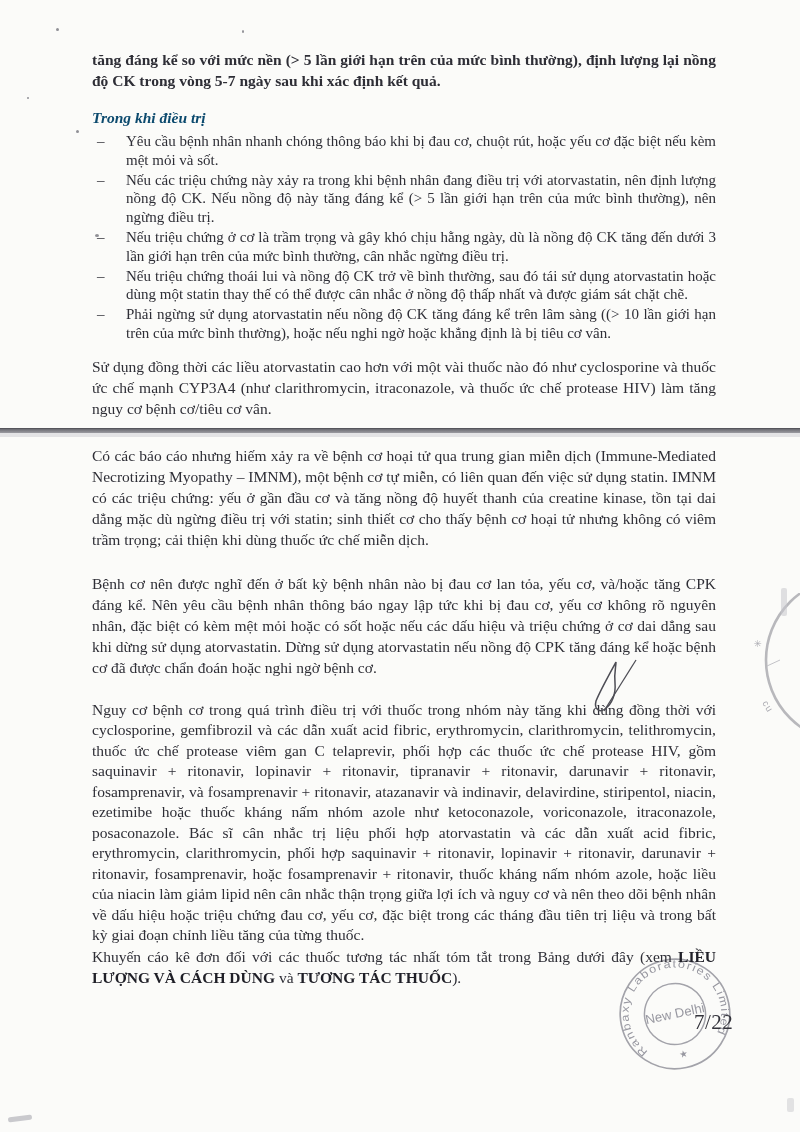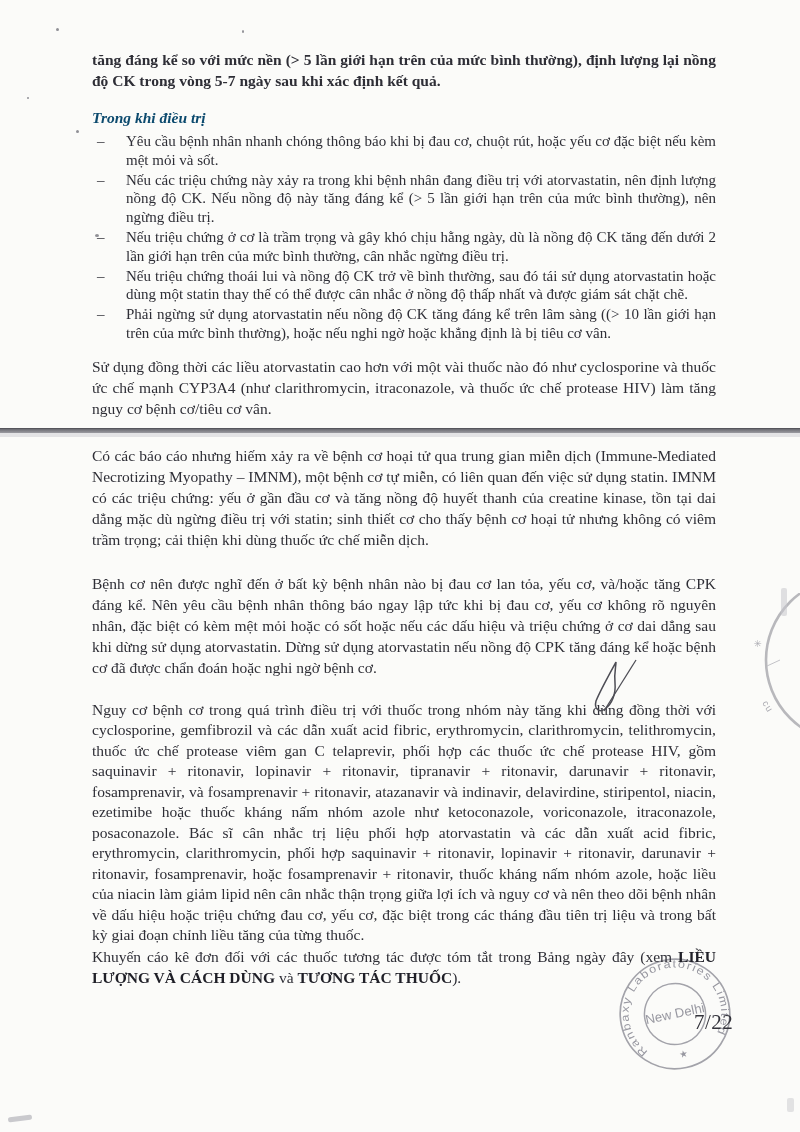--- a/index.html
+++ b/index.html
@@ -88,21 +88,21 @@
     <li class="bullet">
       <span class="marker">–</span>
       <span class="btext">Yêu cầu bệnh nhân nhanh chóng thông báo khi bị đau cơ, chuột rút, hoặc yếu cơ đặc biệt nếu kèm mệt mỏi và sốt.</span>
     </li>
     <li class="bullet">
       <span class="marker">–</span>
       <span class="btext">Nếu các triệu chứng này xảy ra trong khi bệnh nhân đang điều trị với atorvastatin, nên định lượng nồng độ CK. Nếu nồng độ này tăng đáng kể (&gt; 5 lần giới hạn trên của mức bình thường), nên ngừng điều trị.</span>
     </li>
     <li class="bullet">
       <span class="marker">–</span>
-      <span class="btext">Nếu triệu chứng ở cơ là trầm trọng và gây khó chịu hằng ngày, dù là nồng độ CK tăng đến dưới 2 lần giới hạn trên của mức bình thường, cân nhắc ngừng điều trị.</span>
+      <span class="btext">Nếu triệu chứng ở cơ là trầm trọng và gây khó chịu hằng ngày, dù là nồng độ CK tăng đến dưới 3 lần giới hạn trên của mức bình thường, cân nhắc ngừng điều trị.</span>
     </li>
     <li class="bullet">
       <span class="marker">–</span>
       <span class="btext">Nếu triệu chứng thoái lui và nồng độ CK trở về bình thường, sau đó tái sử dụng atorvastatin hoặc dùng một statin thay thế có thể được cân nhắc ở nồng độ thấp nhất và được giám sát chặt chẽ.</span>
     </li>
     <li class="bullet">
       <span class="marker">–</span>
       <span class="btext">Phải ngừng sử dụng atorvastatin nếu nồng độ CK tăng đáng kể trên lâm sàng ((&gt; 10 lần giới hạn trên của mức bình thường), hoặc nếu nghi ngờ hoặc khẳng định là bị tiêu cơ vân.</span>
     </li>
   </ul>
@@ -110,21 +110,21 @@
   <p class="para">Sử dụng đồng thời các liều atorvastatin cao hơn với một vài thuốc nào đó như cyclosporine và thuốc ức chế mạnh CYP3A4 (như clarithromycin, itraconazole, và thuốc ức chế protease HIV) làm tăng nguy cơ bệnh cơ/tiêu cơ vân.</p>
 
   <div class="divider"></div>
 
   <p class="para para-imnm">Có các báo cáo nhưng hiếm xảy ra về bệnh cơ hoại tử qua trung gian miễn dịch (Immune-Mediated Necrotizing Myopathy – IMNM), một bệnh cơ tự miễn, có liên quan đến việc sử dụng statin. IMNM có các triệu chứng: yếu ở gần đầu cơ và tăng nồng độ huyết thanh của creatine kinase, tồn tại dai dẳng mặc dù ngừng điều trị với statin; sinh thiết cơ cho thấy bệnh cơ hoại tử nhưng không có viêm trầm trọng; cải thiện khi dùng thuốc ức chế miễn dịch.</p>
 
   <p class="para para-myopathy">Bệnh cơ nên được nghĩ đến ở bất kỳ bệnh nhân nào bị đau cơ lan tỏa, yếu cơ, và/hoặc tăng CPK đáng kể. Nên yêu cầu bệnh nhân thông báo ngay lập tức khi bị đau cơ, yếu cơ không rõ nguyên nhân, đặc biệt có kèm mệt mỏi hoặc có sốt hoặc nếu các dấu hiệu và triệu chứng ở cơ dai dẳng sau khi dừng sử dụng atorvastatin. Dừng sử dụng atorvastatin nếu nồng độ CPK tăng đáng kể hoặc bệnh cơ đã được chẩn đoán hoặc nghi ngờ bệnh cơ.</p>
 
   <p class="para para-risk">Nguy cơ bệnh cơ trong quá trình điều trị với thuốc trong nhóm này tăng khi dùng đồng thời với cyclosporine, gemfibrozil và các dẫn xuất acid fibric, erythromycin, clarithromycin, telithromycin, thuốc ức chế protease viêm gan C telaprevir, phối hợp các thuốc ức chế protease HIV, gồm saquinavir + ritonavir, lopinavir + ritonavir, tipranavir + ritonavir, darunavir + ritonavir, fosamprenavir, và fosamprenavir + ritonavir, atazanavir và indinavir, delavirdine, stiripentol, niacin, ezetimibe hoặc thuốc kháng nấm nhóm azole như ketoconazole, voriconazole, itraconazole, posaconazole. Bác sĩ cân nhắc trị liệu phối hợp atorvastatin và các dẫn xuất acid fibric, erythromycin, clarithromycin, phối hợp saquinavir + ritonavir, lopinavir + ritonavir, darunavir + ritonavir, fosamprenavir, hoặc fosamprenavir + ritonavir, thuốc kháng nấm nhóm azole, hoặc liều của niacin làm giảm lipid nên cân nhắc thận trọng giữa lợi ích và nguy cơ và nên theo dõi bệnh nhân về dấu hiệu hoặc triệu chứng đau cơ, yếu cơ, đặc biệt trong các tháng đầu tiên trị liệu và trong bất kỳ giai đoạn chỉnh liều tăng của từng thuốc.</p>
 
-  <p class="para para-closing"><span>Khuyến cáo kê đơn đối với các thuốc tương tác được tóm tắt trong Bảng ngày đây (xem </span><strong>LIỀU LƯỢNG VÀ CÁCH DÙNG</strong><span> và </span><strong>TƯƠNG TÁC THUỐC</strong><span>).</span></p>
+  <p class="para para-closing"><span>Khuyến cáo kê đơn đối với các thuốc tương tác nhất tóm tắt trong Bảng dưới đây (xem </span><strong>LIỀU LƯỢNG VÀ CÁCH DÙNG</strong><span> và </span><strong>TƯƠNG TÁC THUỐC</strong><span>).</span></p>
 
 </main>
 
 <svg class="stamp" viewBox="0 0 114 114" xmlns="http://www.w3.org/2000/svg">
   <circle cx="57" cy="57" r="52" fill="none" stroke="#9a9aa2" stroke-width="1.6"></circle>
   <circle cx="57" cy="57" r="29" fill="none" stroke="#9a9aa2" stroke-width="1.4"></circle>
   <path id="ringPath" d="M 26,88 A 44,44 0 1 1 88,88" fill="none"></path>
   <text class="stamp-ring-text">
     <textPath href="#ringPath" startOffset="2" textLength="200" lengthAdjust="spacingAndGlyphs">Ranbaxy Laboratories Limited</textPath>
   </text>

